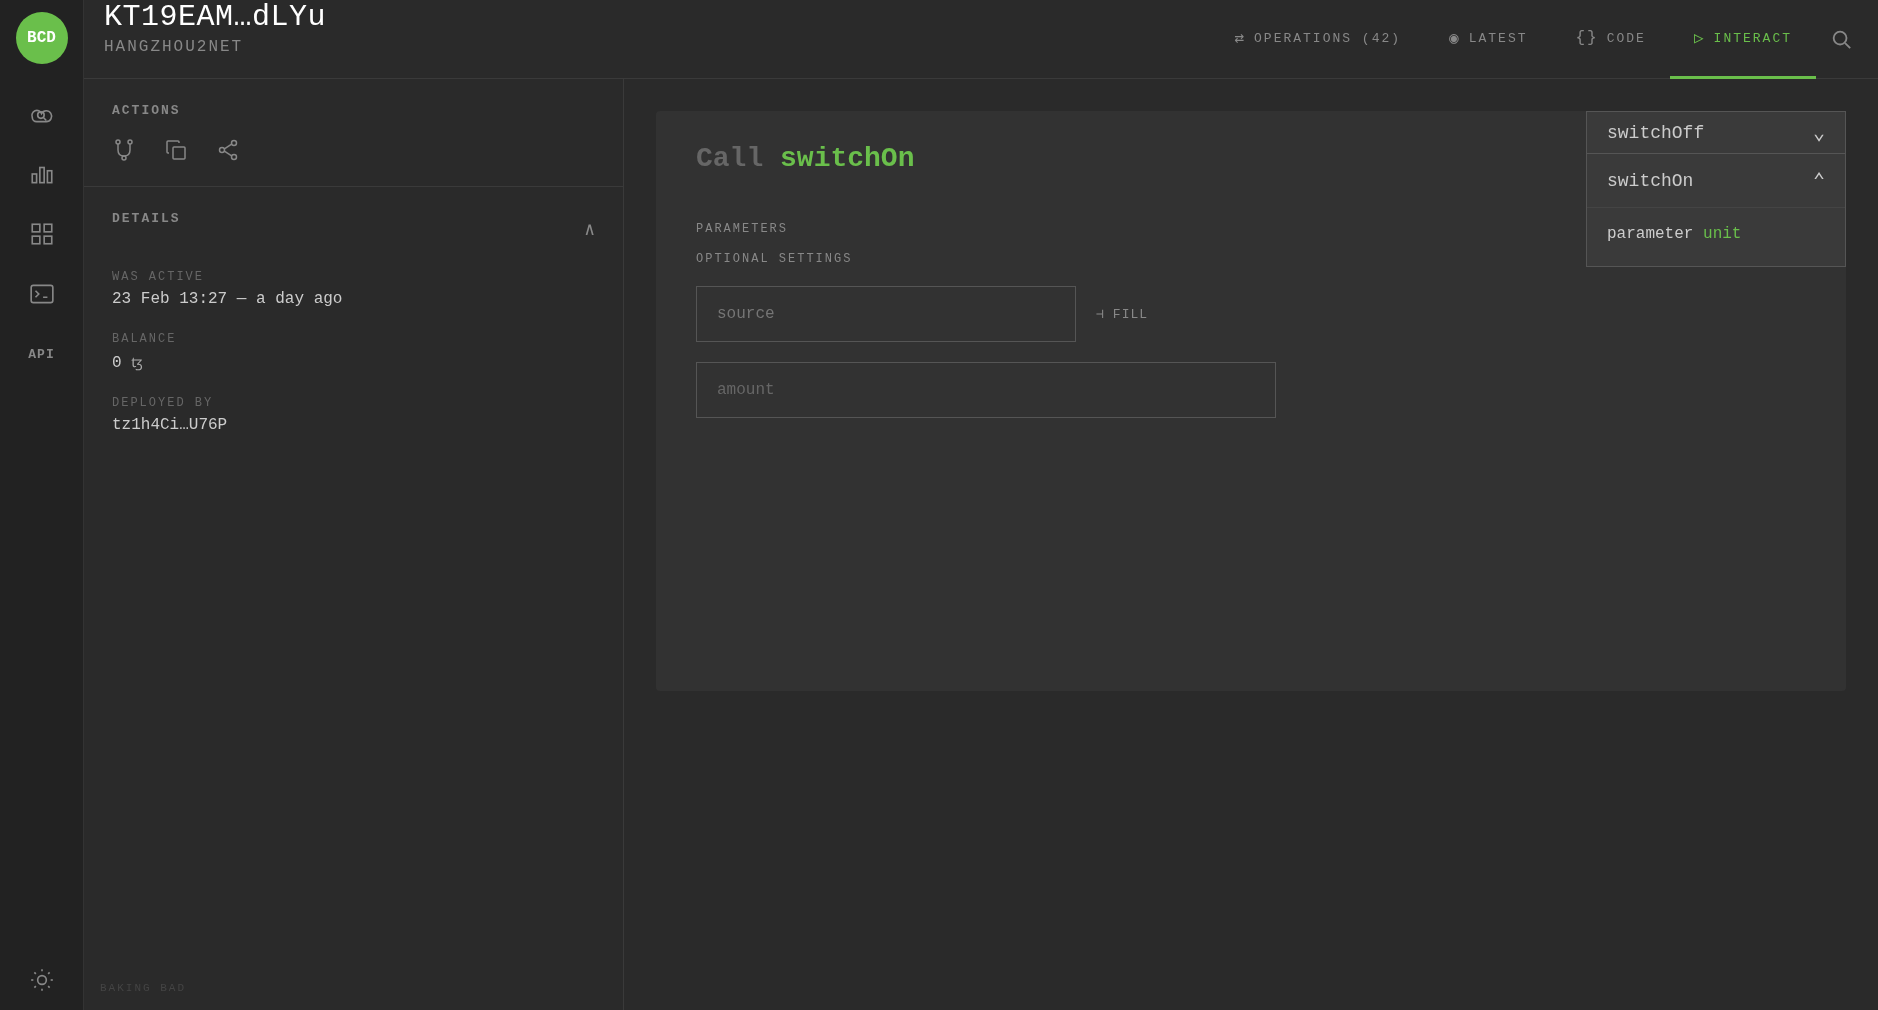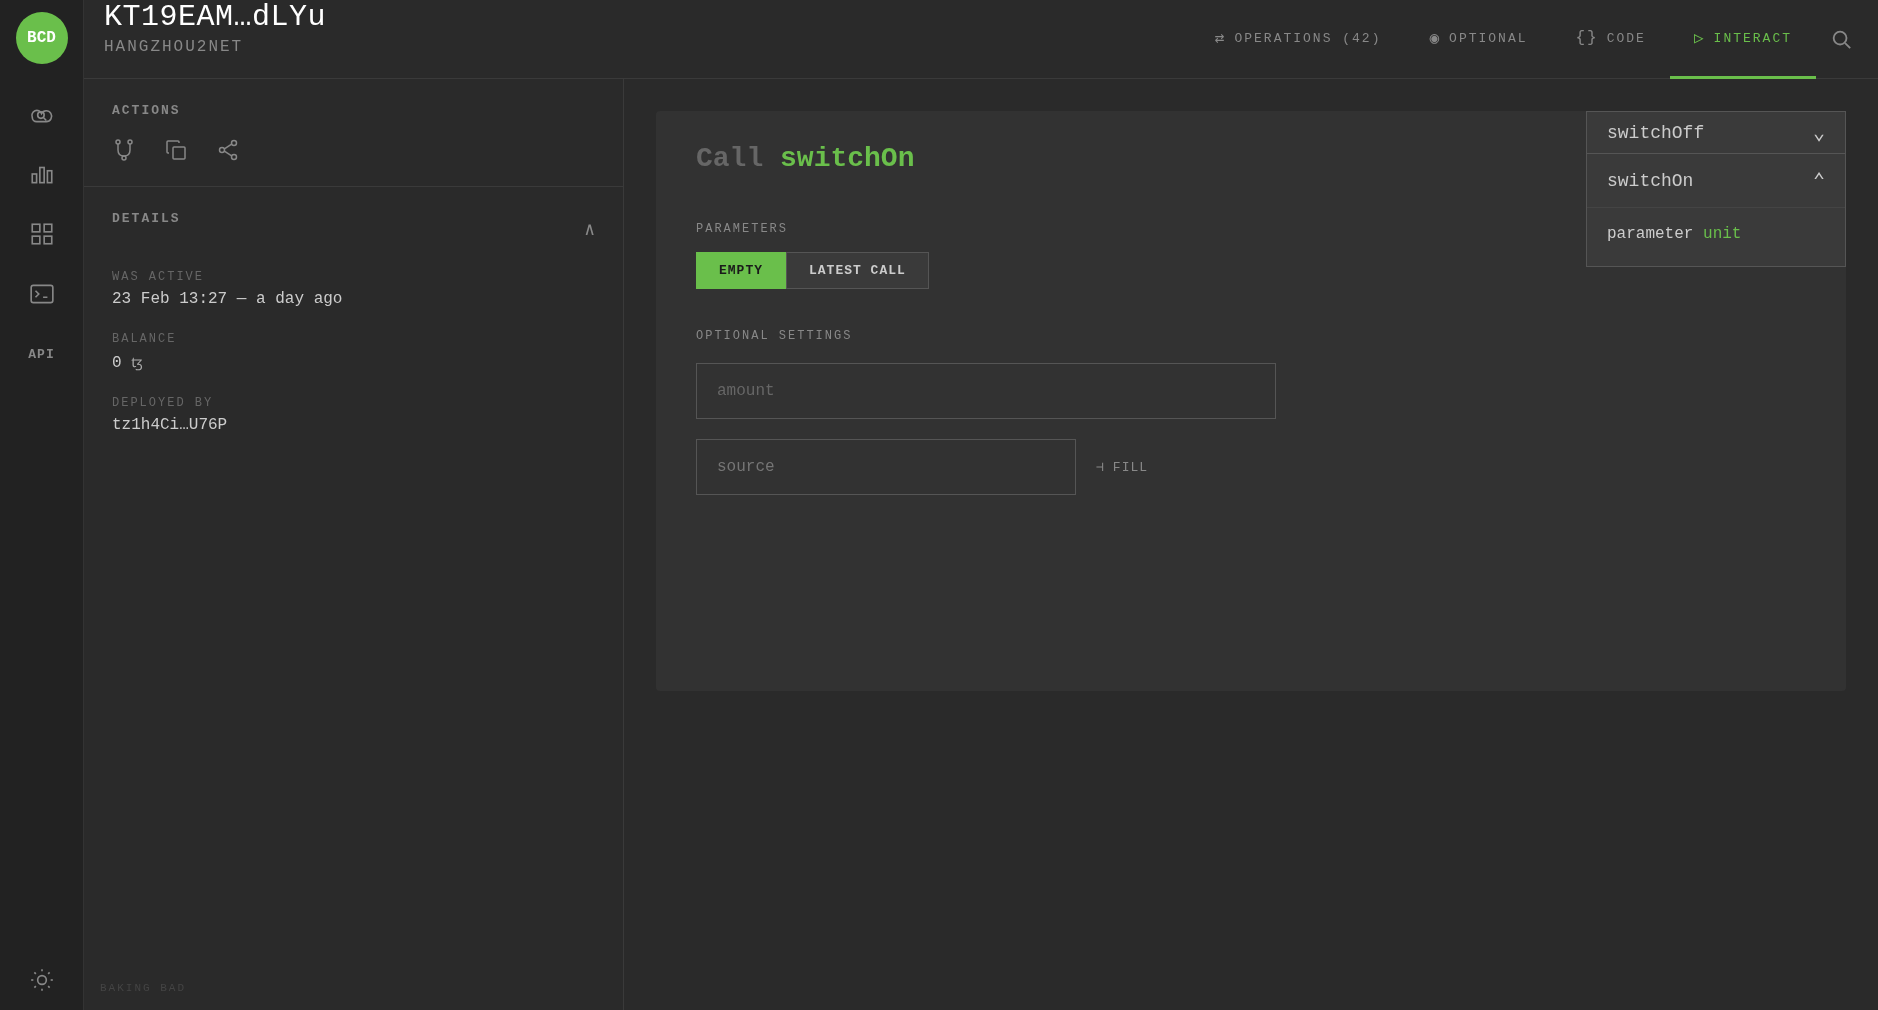--- a/index.html
+++ b/index.html
@@ -463,21 +463,21 @@
       <div class="contract-subtitle">HANGZHOU2NET</div>
     </div>
 
     <nav class="topbar-nav">
       <div class="nav-item">
         <span class="nav-icon">⇄</span>
         <span>OPERATIONS (42)</span>
       </div>
       <div class="nav-item">
         <span class="nav-icon">◉</span>
-        <span>OPTIONAL</span>
+        <span>LATEST</span>
       </div>
       <div class="nav-item">
         <span class="nav-icon">{}</span>
         <span>CODE</span>
       </div>
       <div class="nav-item active">
         <span class="nav-icon">▷</span>
         <span>INTERACT</span>
       </div>
       <div class="search-icon-btn">
@@ -574,35 +574,31 @@
 
       <div class="interact-card">
         <div class="call-heading">
           <span>Call</span>
           <span> </span>
           <span class="method-name">switchOn</span>
         </div>
 
         <div class="params-label">PARAMETERS</div>
 
-        <div class="param-buttons">
-          <button class="param-btn active">EMPTY</button>
-          <button class="param-btn inactive">LATEST CALL</button>
-        </div>
 
         <div class="optional-settings-label">OPTIONAL SETTINGS</div>
-
-        <div class="input-row">
-          <input class="amount-input" type="text" placeholder="amount" style="">
-        </div>
 
         <div class="input-row">
           <input class="settings-input" type="text" placeholder="source" style="">
           <div class="fill-btn">
             <span>⊣</span>
             <span>FILL</span>
           </div>
         </div>
+
+        <div class="input-row">
+          <input class="amount-input" type="text" placeholder="amount" style="">
+        </div>
       </div>
 
     </div>
   </div>
 </div>
 
 </body></html>

